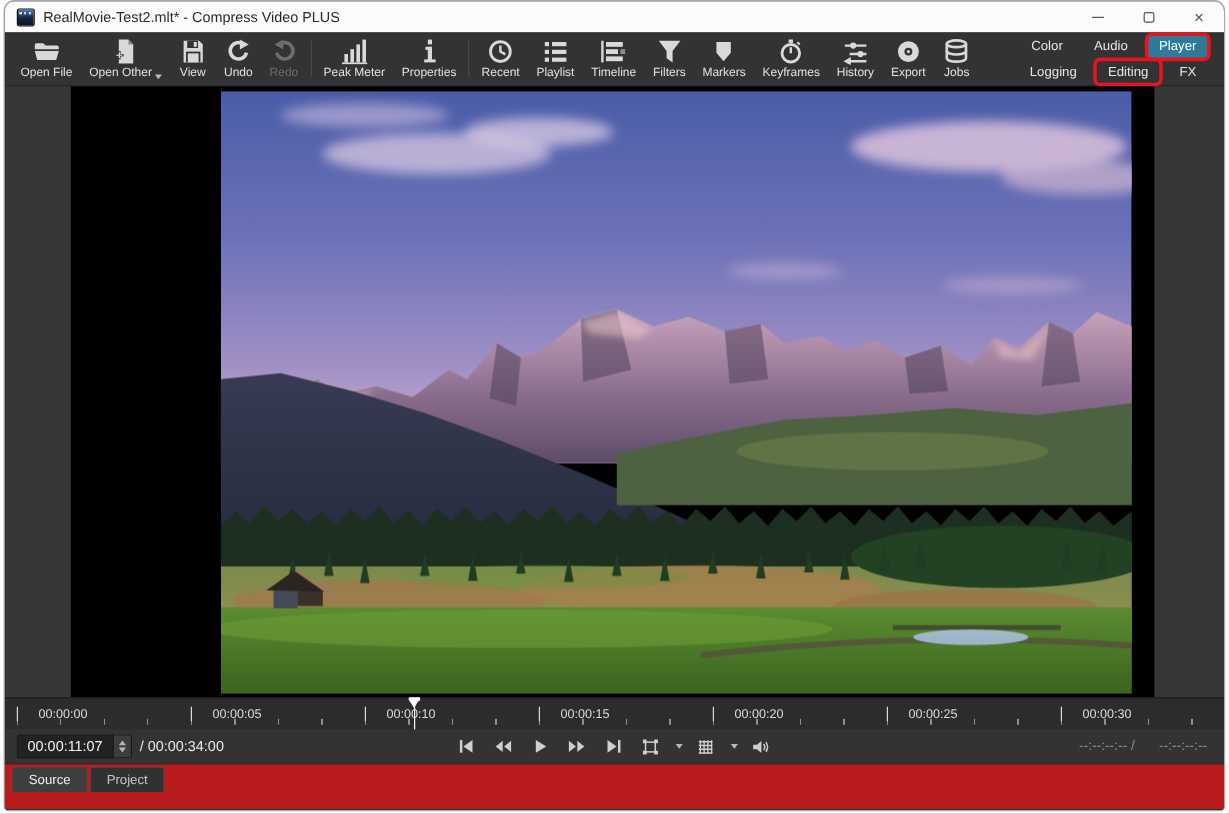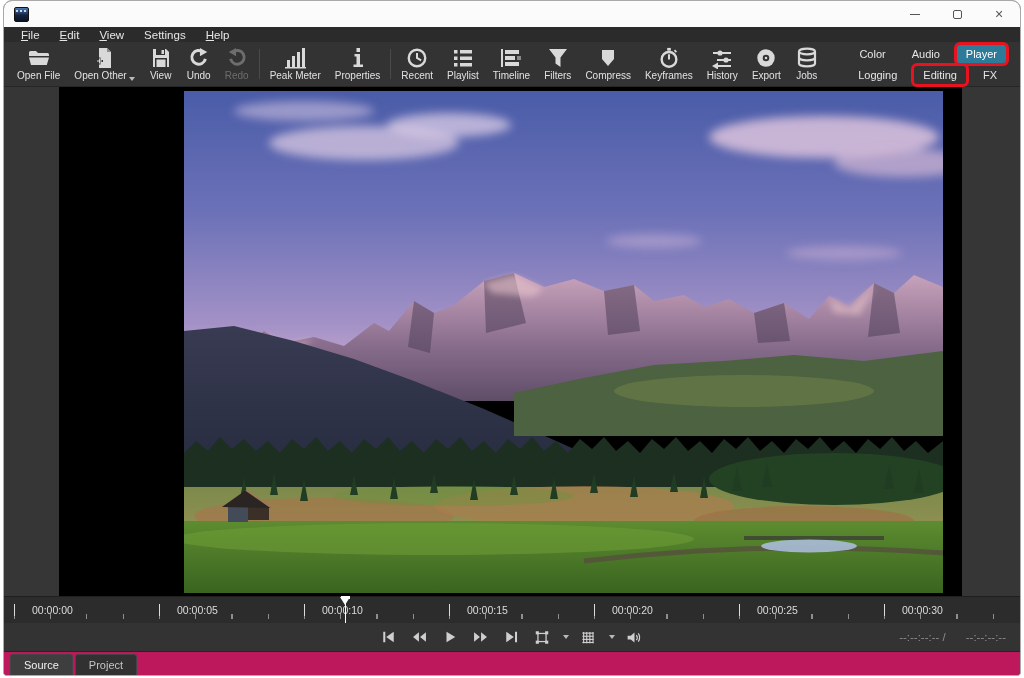--- a/index.html
+++ b/index.html
@@ -68,50 +68,44 @@
   .spinner { width:15px; height:20px; background:#3d3d3d; border:1px solid #1a1a1a; border-left:none; border-radius:0 2px 2px 0;
              display:flex; flex-direction:column; align-items:center; justify-content:center; gap:2px; }
   .spin-up { width:0; height:0; border-left:3px solid transparent; border-right:3px solid transparent; border-bottom:4px solid #b5b5b5; }
   .spin-dn { width:0; height:0; border-left:3px solid transparent; border-right:3px solid transparent; border-top:4px solid #b5b5b5; }
   .totaltime { color:#e8e8e8; font-size:12px; margin-left:7px; }
   .transport { position:absolute; left:50%; top:0; transform:translateX(-50%); height:28px; display:flex; align-items:center; gap:7px; }
   .tpbtn { display:flex; align-items:center; justify-content:center; padding:2px 4px; }
   .inout { position:absolute; right:14px; display:flex; gap:20px; color:#8e8e8e; font-size:11.5px; }
 
   
-  .tabbar { height:26px; background:#be185d; display:flex; align-items:flex-start; padding:2px 0 0 6px; gap:2px; border-top:1px solid #252525; }
+  .tabbar { height:38px; background:#b91c1c; display:flex; align-items:flex-start; padding:2px 0 0 6px; gap:2px; border-top:1px solid #252525; }
   .tab { font-size:11px; padding:4px 13px; border-radius:3px 3px 0 0; border:1px solid #454545; border-bottom:none; }
   .tab.active { background:#3e3e3e; color:#f0f0f0; }
   .tab.inactive { background:#313131; color:#c4c4c4; }
 </style>
 </head>
 <body>
 
 <div class="window">
 
   <div class="titlebar">
     <div class="appicon"></div>
+    <div class="titletext">RealMovie-Test2.mlt* - Compress Video PLUS</div>
     <div class="wincontrols">
       <div class="winbtn">
           <span class="min"></span>
         </div>
       <div class="winbtn">
           <span class="max"></span>
         </div>
       <div class="winbtn close">×</div>
     </div>
   </div>
 
-  <div class="menubar">
-    <span class="menuitem accel">File</span>
-    <span class="menuitem accel">Edit</span>
-    <span class="menuitem accel">View</span>
-    <span class="menuitem">Settings</span>
-    <span class="menuitem accel">Help</span>
-  </div>
 
   <div class="toolbar">
 
     <div class="tbtn">
       <span>
         <svg width="24" height="22" viewBox="0 0 24 22">
             <path fill="#d9d9d9" d="M2 5.5a1.5 1.5 0 0 1 1.5-1.5H9l2 2h9.5A1.5 1.5 0 0 1 22 7.5V9H2z"></path>
             <path fill="#d9d9d9" d="M2 10.5h20l-2.2 7.5H4z"></path>
           </svg>
       </span>
@@ -250,21 +244,21 @@
       </span>
       <span class="tlabel">Filters</span>
     </div>
 
     <div class="tbtn">
       <span>
         <svg width="24" height="22" viewBox="0 0 24 22">
             <polygon fill="#d9d9d9" points="6,3 18,3 18,12 12,19 6,12"></polygon>
           </svg>
       </span>
-      <span class="tlabel">Compress</span>
+      <span class="tlabel">Markers</span>
     </div>
 
     <div class="tbtn">
       <span>
         <svg width="24" height="22" viewBox="0 0 24 24">
             <rect x="10" y="1" width="4" height="3" fill="#d9d9d9"></rect>
             <rect x="17.5" y="3.5" width="3" height="2" fill="#d9d9d9" transform="rotate(45 19 4.5)"></rect>
             <circle cx="12" cy="13.5" r="8" fill="none" stroke="#d9d9d9" stroke-width="2.6"></circle>
             <path d="M12 13.5V8" stroke="#d9d9d9" stroke-width="2.2"></path>
           </svg>
@@ -450,20 +444,28 @@
     <span class="ruler-label" style="left:735px">00:00:25</span>
     <span class="ruler-label" style="left:880px">00:00:30</span>
     <div class="playhead">
       <div class="stem"></div>
         <div class="cap"></div>
         <div class="head"></div>
     </div>
   </div>
 
   <div class="controls">
+    <div class="timebox">
+      <span class="timefield">00:00:11:07</span>
+      <span class="spinner">
+          <span class="spin-up"></span>
+          <span class="spin-dn"></span>
+        </span>
+      <span class="totaltime">/ 00:00:34:00</span>
+    </div>
 
     <div class="transport">
       <span class="tpbtn">
         <svg width="15" height="14" viewBox="0 0 24 24">
             <g fill="#cfcfcf">
               <rect x="3" y="3" width="3.5" height="18"></rect>
               <polygon points="21,3 21,21 8,12"></polygon>
             </g>
           </svg>
       </span>

